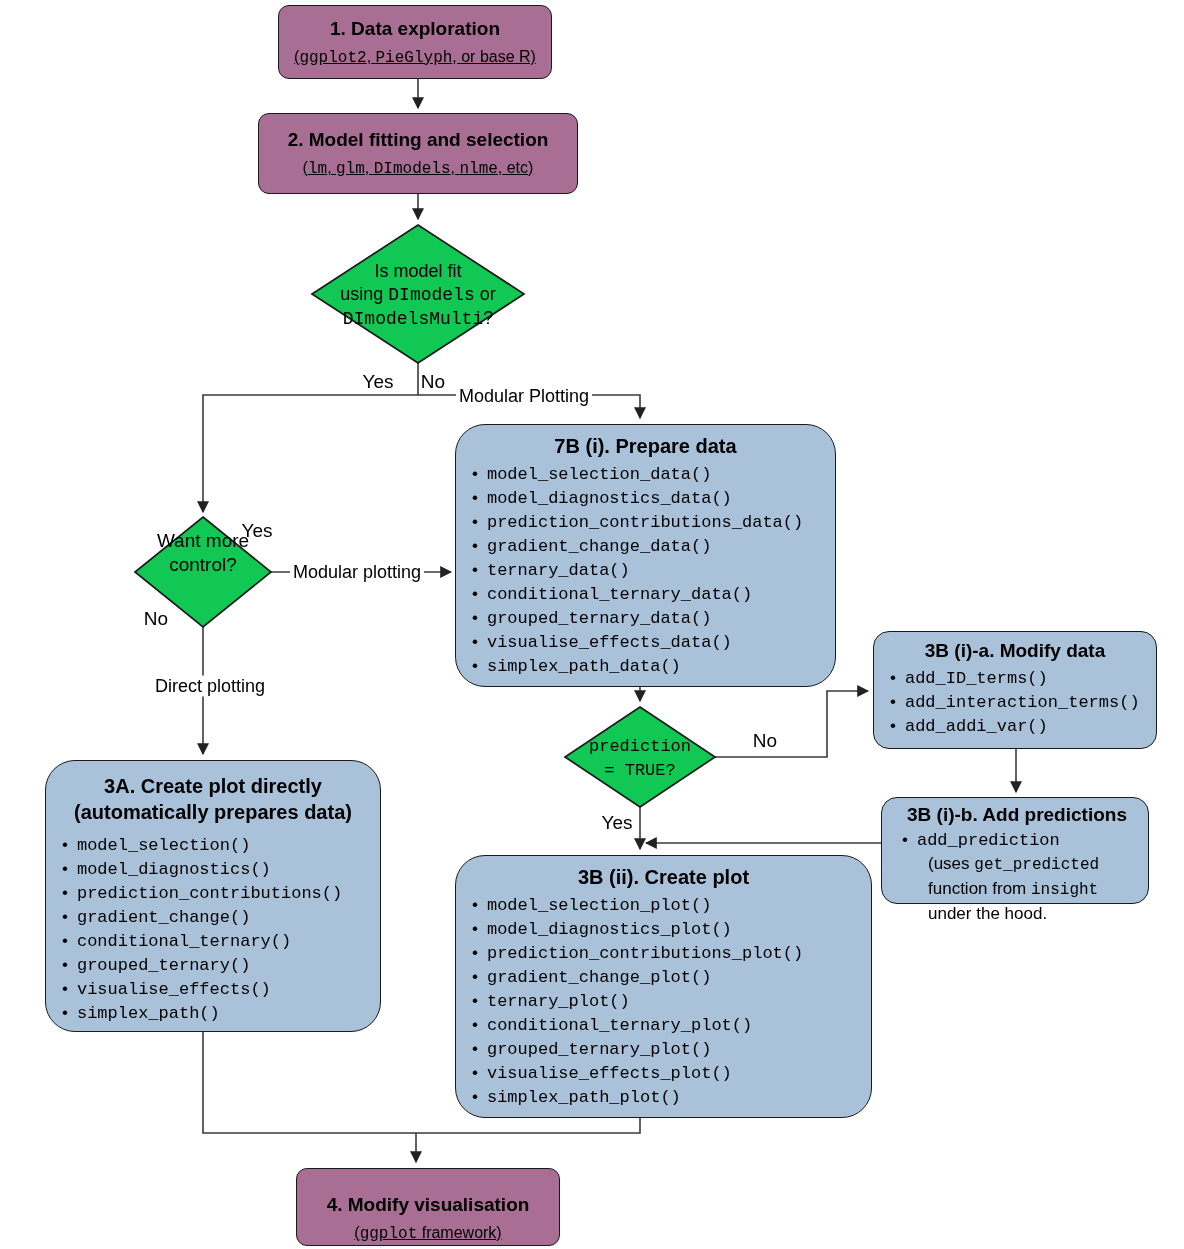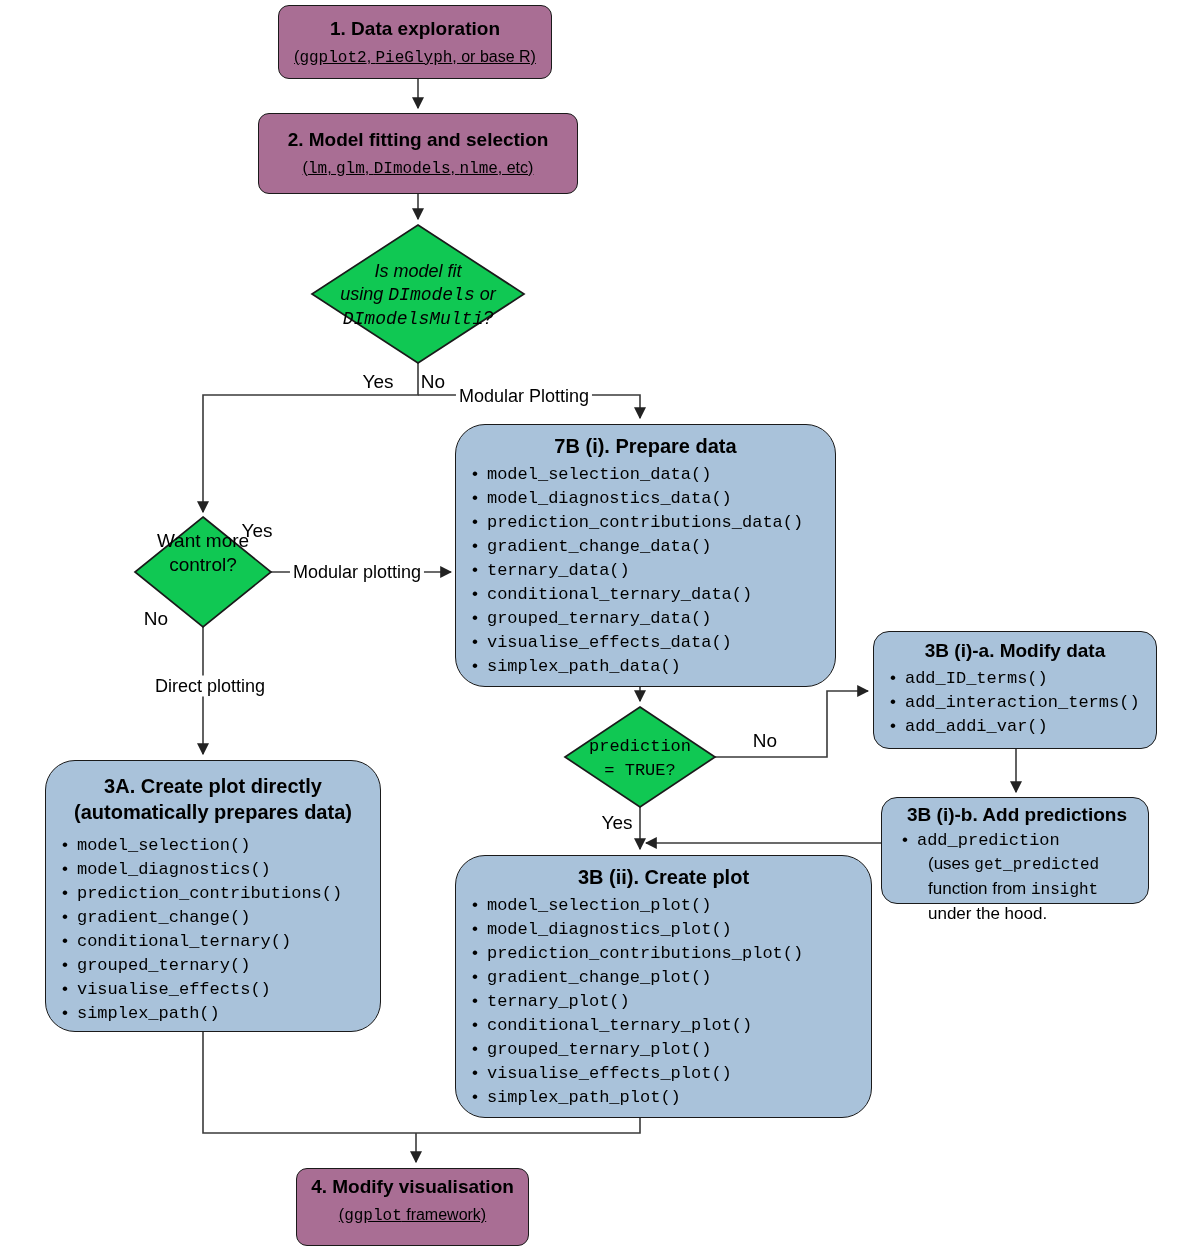--- a/index.html
+++ b/index.html
@@ -64,21 +64,21 @@
   <div class="box purple" style="left:278px;top:5px;width:274px;height:74px;padding-top:11px;">
     <div class="box-title">1. Data exploration</div>
     <div class="subtitle"><span>(</span><span class="code">ggplot2</span><span>, </span><span class="code">PieGlyph</span><span>, or base R)</span></div>
   </div>
 
   <div class="box purple" style="left:258px;top:113px;width:320px;height:81px;padding-top:14px;">
     <div class="box-title">2. Model fitting and selection</div>
     <div class="subtitle"><span>(</span><span class="code">lm</span><span>, </span><span class="code">glm</span><span>, </span><span class="code">DImodels</span><span>, </span><span class="code">nlme</span><span>, etc)</span></div>
   </div>
 
-  <div class="diamond-text" style="left:308px;top:260px;width:220px;font-style:italic;">
+  <div class="diamond-text" style="left:308px;top:260px;width:220px;">
     <div><span>Is model fit</span></div>
     <div><span>using </span><span class="code">DImodels</span><span> or</span></div>
     <div><span class="code">DImodelsMulti</span><span>?</span></div>
   </div>
 
   <div class="diamond-text" style="left:133px;top:529px;width:140px;font-size:19px;line-height:24px;">
     <div>Want more</div>
     <div>control?</div>
   </div>
 
@@ -204,21 +204,21 @@
         </div>
         <div class="bullet-row">
           <span class="code">visualise_effects_plot()</span>
         </div>
         <div class="bullet-row">
           <span class="code">simplex_path_plot()</span>
         </div>
       </div>
   </div>
 
-  <div class="box purple" style="left:296px;top:1168px;width:233px;height:78px;padding-top:6px;">
+  <div class="box purple" style="left:296px;top:1168px;width:264px;height:78px;padding-top:24px;">
     <div class="box-title">4. Modify visualisation</div>
     <div class="subtitle"><span>(</span><span class="code">ggplot</span><span> framework)</span></div>
   </div>
 
   <div class="edge-label" style="left:378px;top:382px;">Yes</div>
   <div class="edge-label" style="left:433px;top:382px;">No</div>
   <div class="edge-label phrase on-line" style="left:524px;top:396px;">Modular Plotting</div>
   <div class="edge-label" style="left:257px;top:531px;">Yes</div>
   <div class="edge-label phrase on-line" style="left:357px;top:572px;">Modular plotting</div>
   <div class="edge-label" style="left:156px;top:619px;">No</div>

